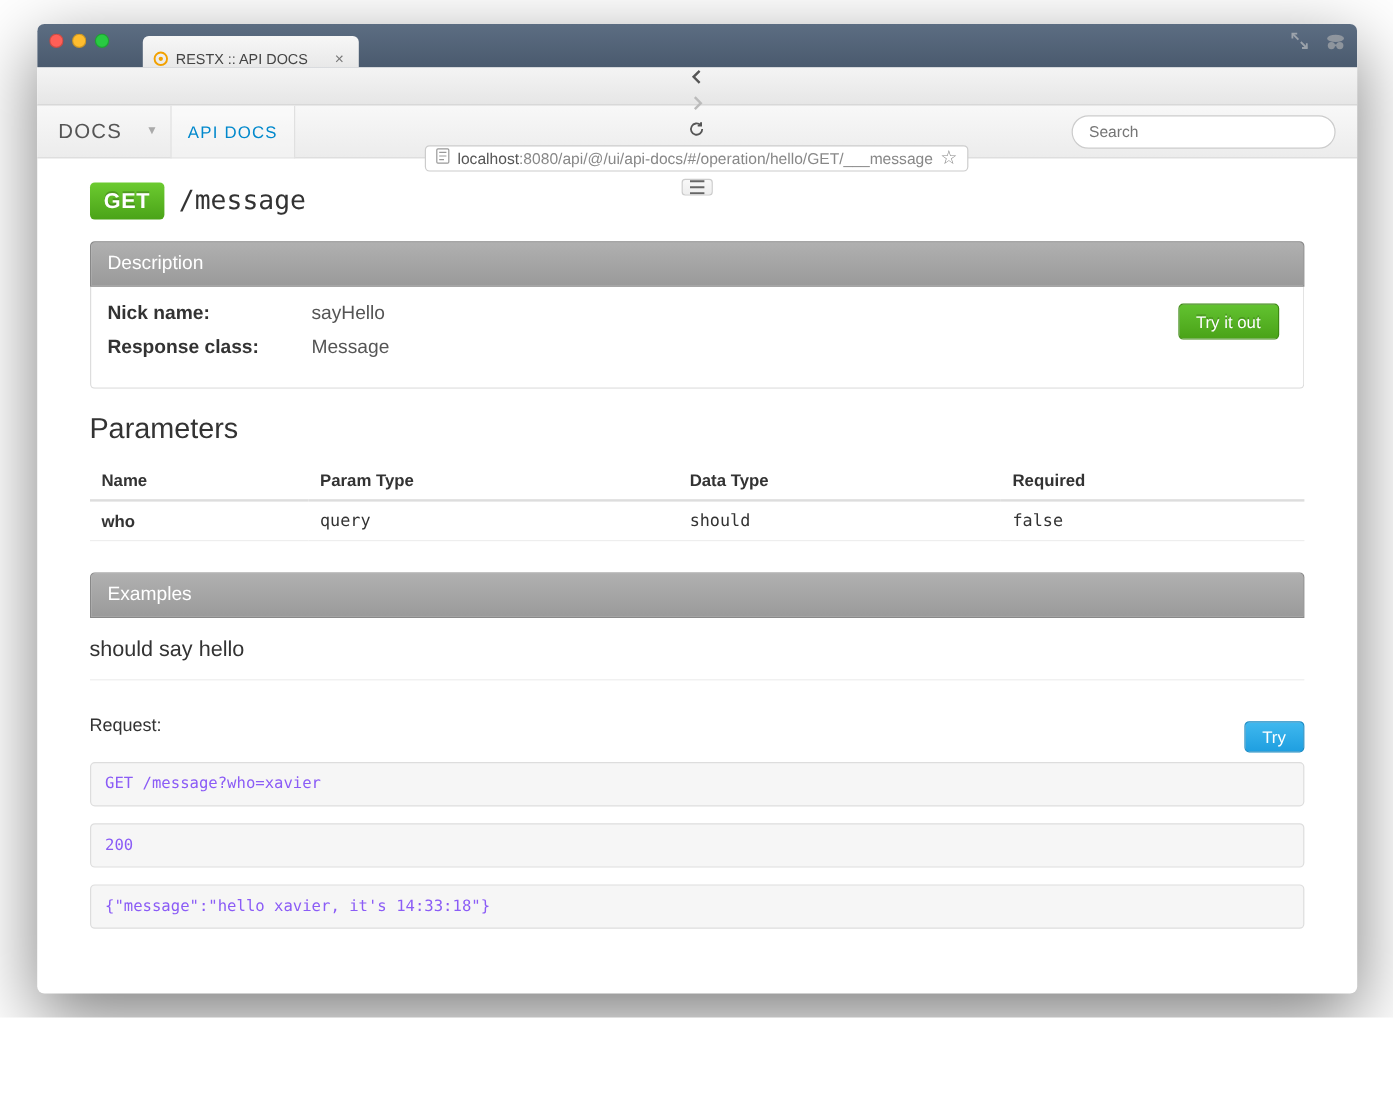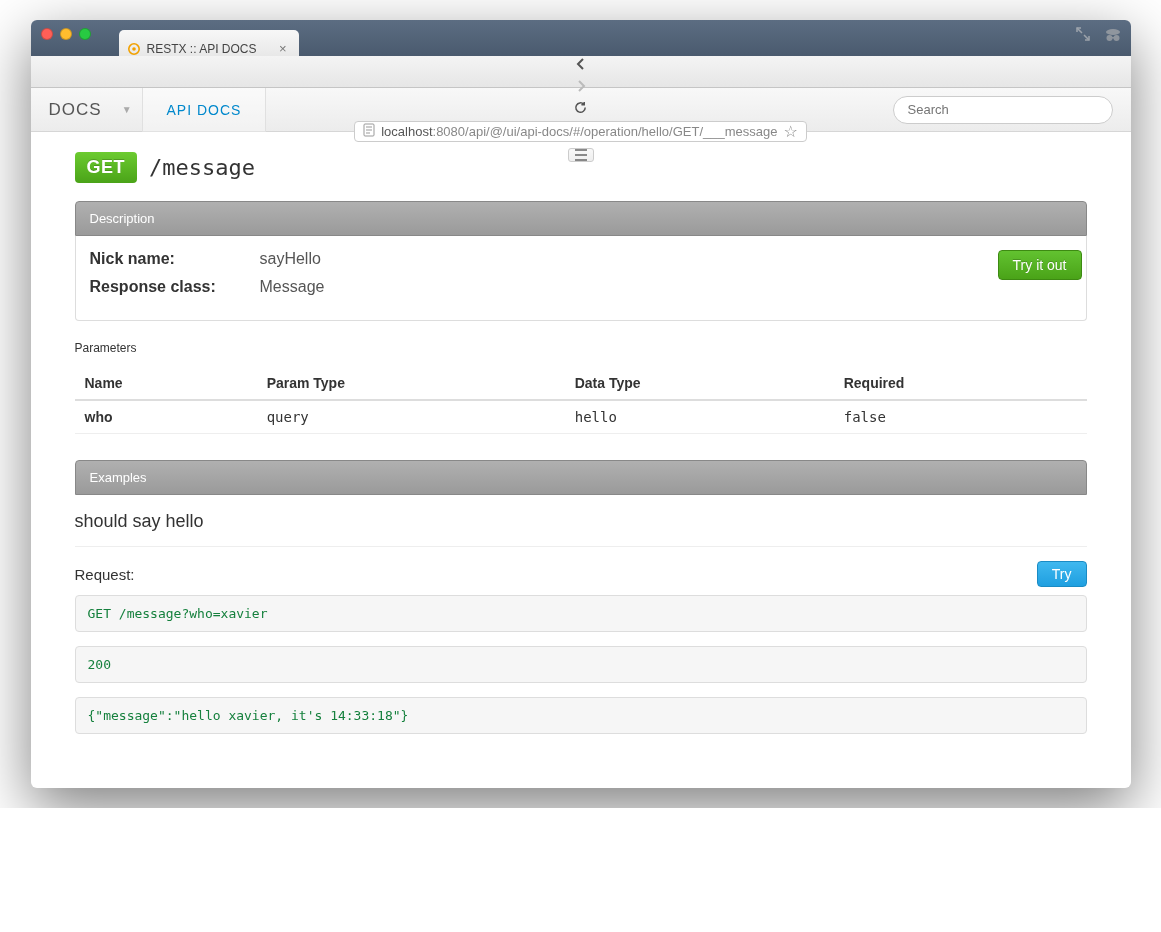--- a/index.html
+++ b/index.html
@@ -157,21 +157,21 @@
       letter-spacing: 1px;
       padding-right: 10px;
     }
     .brand-dd {
       color: #aaa;
       font-size: 10px;
       padding: 0 10px;
       cursor: pointer;
     }
     .nav-link {
-      padding: 0 24px;
+      padding: 0 14px;
       height: 44px;
       display: flex;
       align-items: center;
       font-size: 14px;
       color: #0088cc;
       border-left: 1px solid #e0e0e0;
       border-right: 1px solid #e0e0e0;
       background: rgba(255,255,255,0.3);
       letter-spacing: 1px;
       cursor: pointer;
@@ -210,21 +210,21 @@
       text-shadow: 0 -1px 0 rgba(0,0,0,0.2);
     }
     .endpoint-path {
       font-family: Menlo, Monaco, Consolas, monospace;
       font-size: 22px;
       color: #333;
     }
     .section-header {
       background: linear-gradient(#b0b0b0, #9a9a9a);
       color: #fff;
-      font-size: 13px;
+      font-size: 16px;
       padding: 9px 14px;
       border-radius: 4px 4px 0 0;
       border: 1px solid #888;
       margin-bottom: 0;
     }
     .desc-body {
       border: 1px solid #ddd;
       border-top: none;
       padding: 14px;
       position: relative;
@@ -239,33 +239,33 @@
     .desc-label {
       width: 170px;
       font-weight: bold;
       color: #333;
     }
     .desc-value {
       color: #555;
     }
     .try-it-btn {
       position: absolute;
-      right: 4px;
+      right: 20px;
       top: 14px;
       background: linear-gradient(#62c230, #4aa318);
       color: #fff;
       border: 1px solid #3d8a12;
       border-radius: 4px;
       padding: 6px 14px;
       font-size: 14px;
       cursor: pointer;
       text-shadow: 0 -1px 0 rgba(0,0,0,0.2);
     }
     .sub-heading {
-      font-size: 12px;
+      font-size: 24px;
       color: #333;
       margin: 14px 0 12px;
       font-weight: 400;
     }
     .params-table {
       width: 100%;
       border-collapse: collapse;
       margin-bottom: 26px;
     }
     .params-table th {
@@ -303,29 +303,30 @@
     }
     .try-btn {
       margin-left: auto;
       background: linear-gradient(#3fb8ef, #1f9fe0);
       color: #fff;
       border: 1px solid #1a8bc4;
       border-radius: 4px;
       padding: 4px 14px;
       font-size: 14px;
       cursor: pointer;
+      margin-top: 20px;
     }
     .code-block {
       background: #f6f6f6;
       border: 1px solid #ddd;
       border-radius: 4px;
       padding: 10px 12px;
       font-family: Menlo, Monaco, Consolas, monospace;
       font-size: 13px;
-      color: #15803d;
+      color: #8b5cf6;
       margin-bottom: 14px;
       white-space: pre-wrap;
     }
     .resp-label {
       font-size: 15px;
       color: #333;
       margin-bottom: 8px;
     }
   </style>
 </head>
@@ -441,21 +442,21 @@
           <th>Name</th>
           <th>Param Type</th>
           <th>Data Type</th>
           <th>Required</th>
         </tr>
       </thead>
       <tbody>
         <tr>
           <td class="name">who</td>
           <td class="mono">query</td>
-          <td class="mono">hello</td>
+          <td class="mono">should</td>
           <td class="mono">false</td>
         </tr>
       </tbody>
     </table>
 
     <div class="section-header">Examples</div>
 
     <div class="example-title">should say hello</div>
 
     <div class="req-row">

